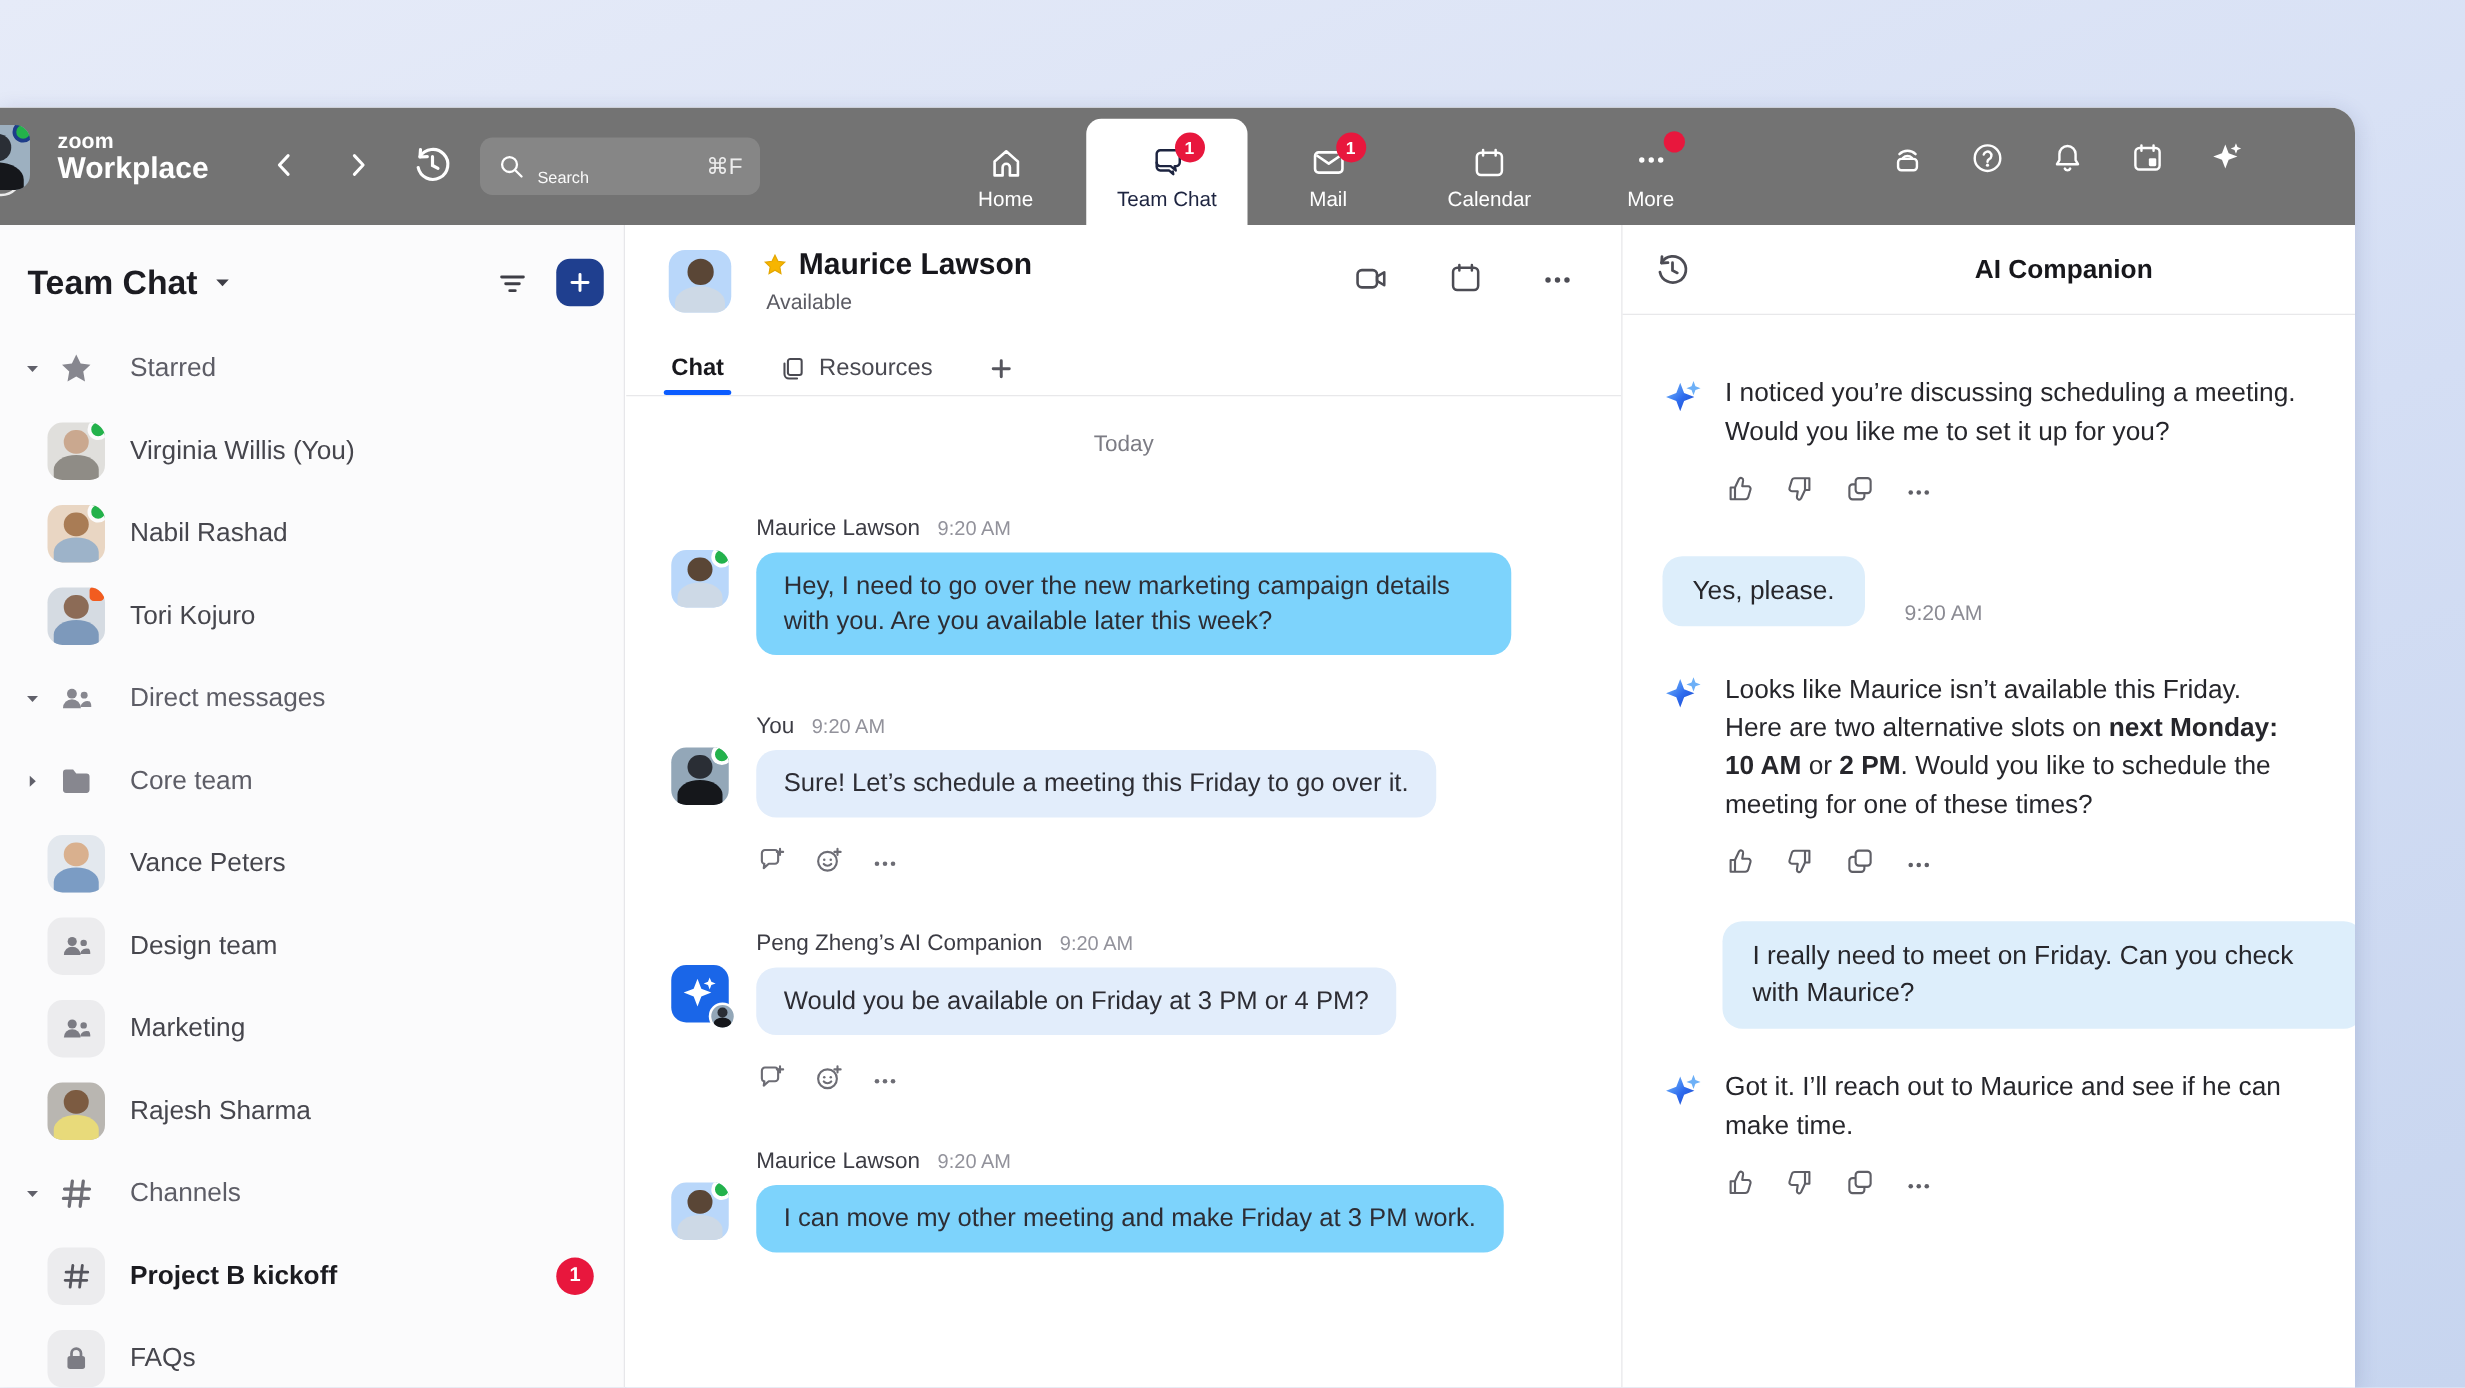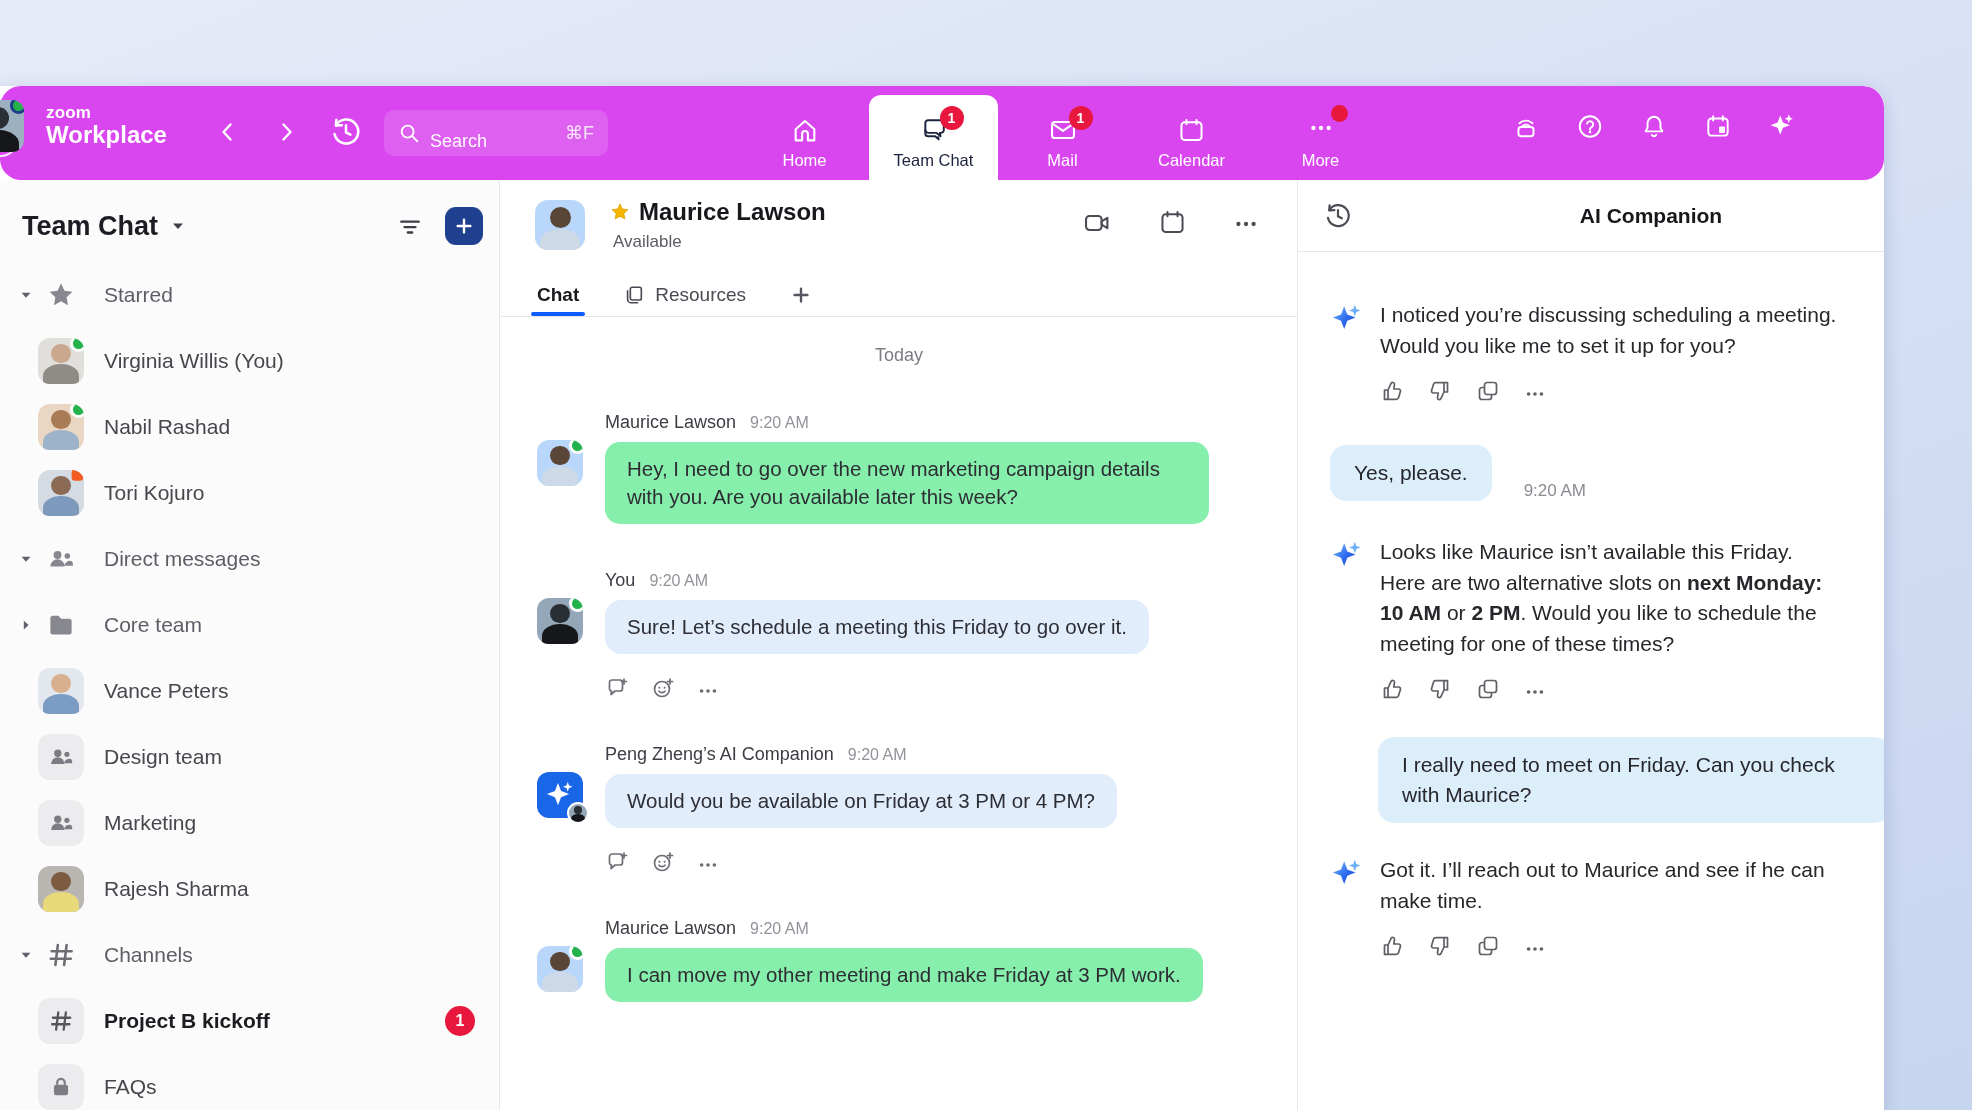--- a/index.html
+++ b/index.html
@@ -5,31 +5,31 @@
   * { margin:0; padding:0; box-sizing:border-box; }
   html,body { width:1972px; height:1110px; overflow:hidden;
     font-family:"Liberation Sans","DejaVu Sans",sans-serif;
     background:linear-gradient(160deg,#e6ebf8 0%,#d4def4 55%,#c7d5ef 100%); }
 
   .app { position:absolute; left:0; top:86px; width:1884px; height:1024px;
     border-top-right-radius:20px; overflow:hidden; background:#fff;
     box-shadow:0 4px 18px rgba(25,45,105,.18); }
 
   
-  .topbar { position:absolute; top:0; left:0; right:0; height:94px; background:#d946ef; color:#fff;border-radius:21px; }
+  .topbar { position:absolute; top:0; left:0; right:0; height:94px; background:#737373; color:#fff; }
   .ws-circle { position:absolute; left:-16px; top:37px; width:34px; height:34px; border:2.5px solid rgba(255,255,255,.85); border-radius:50%; }
   .logo { position:absolute; left:46px; top:18px; line-height:1.05; }
   .logo .l1 { font-size:17px; font-weight:700; letter-spacing:.2px; }
   .logo .l2 { font-size:24px; font-weight:700; }
   .nav-arrow { position:absolute; top:28px; width:36px; height:36px; display:flex; align-items:center; justify-content:center; color:#fff; }
   .nav-back { left:210px; } .nav-fwd { left:268px; }
   .tb-hist { position:absolute; left:330px; top:30px; }
   .searchbox { position:absolute; left:384px; top:24px; width:224px; height:46px; border-radius:10px;
     background:rgba(255,255,255,.14); display:flex; align-items:center; padding:0 14px; gap:10px; }
-  .searchbox .ph { font-size:18px; color:rgba(255,255,255,.96); flex:1;margin-top:17px; }
+  .searchbox .ph { font-size:13px; color:rgba(255,255,255,.96); flex:1;margin-top:17px; }
   .searchbox .sc { font-size:18px; color:rgba(255,255,255,.85); }
 
   .tabs { position:absolute; left:740px; top:0; height:94px; display:flex; }
   .tab { width:129px; height:94px; display:flex; flex-direction:column; align-items:center; justify-content:flex-end;
     padding-bottom:10px; gap:6px; color:#fff; position:relative; }
   .tab .ticon { position:relative; height:30px; display:flex; align-items:flex-end; }
   .tab .tlabel { font-size:16.5px; }
   .tab.active { background:#fff; color:#1d2440; border-radius:12px 12px 0 0; margin-top:9px; height:85px; }
   .badge { position:absolute; top:-9px; right:-15px; min-width:24px; height:24px; border-radius:12px; background:#e8173d;
     border:2.5px solid currentBorder; color:#fff; font-size:14px; font-weight:700; display:flex; align-items:center; justify-content:center; padding:0 5px; }
@@ -83,21 +83,21 @@
 
   .ch-msgs { position:absolute; top:137px; left:0; right:0; bottom:0; padding:0 36px; }
   .day-divider { text-align:center; font-size:18px; color:#7c7c84; margin-top:28px; }
   .msg { position:relative; padding-left:68px; }
   .msg-avatar { position:absolute; left:0; width:46px; height:46px; border-radius:12px; }
   .msg-meta { display:flex; align-items:baseline; gap:14px; margin-bottom:9px; }
   .msg-author { font-size:18px; color:#3c3c44; }
   .msg-time { font-size:16px; color:#92929b; }
   .bubble { display:inline-block; max-width:604px; padding:13px 22px; border-radius:16px;
     font-size:20.5px; line-height:28px; color:#2d2d34; }
-  .bubble.grey { background:#86efac;border-radius:15px; }
+  .bubble.grey { background:#7dd3fc; }
   .bubble.blue { background:#e2edfb; }
   .msg-actions { display:flex; gap:22px; margin-top:22px; color:#6d6d75; }
 
   .ai-sq { background:#1a66e8; display:flex; align-items:center; justify-content:center; overflow:visible; }
   .ai-mini { position:absolute; right:-6px; bottom:-6px; width:22px; height:22px; border-radius:50%; overflow:hidden; border:2px solid #fff; }
 
   
   .aip { position:absolute; top:94px; left:1297px; width:707px; bottom:0; background:#fff; border-left:1px solid #e7e7ea; }
   .aip-head { position:absolute; top:0; left:0; right:0; height:72px; border-bottom:1px solid #e8e8ea; }
   .aip-title { position:absolute; left:0; right:0; top:24px; text-align:center; font-size:21px; font-weight:700; color:#17171b; }

